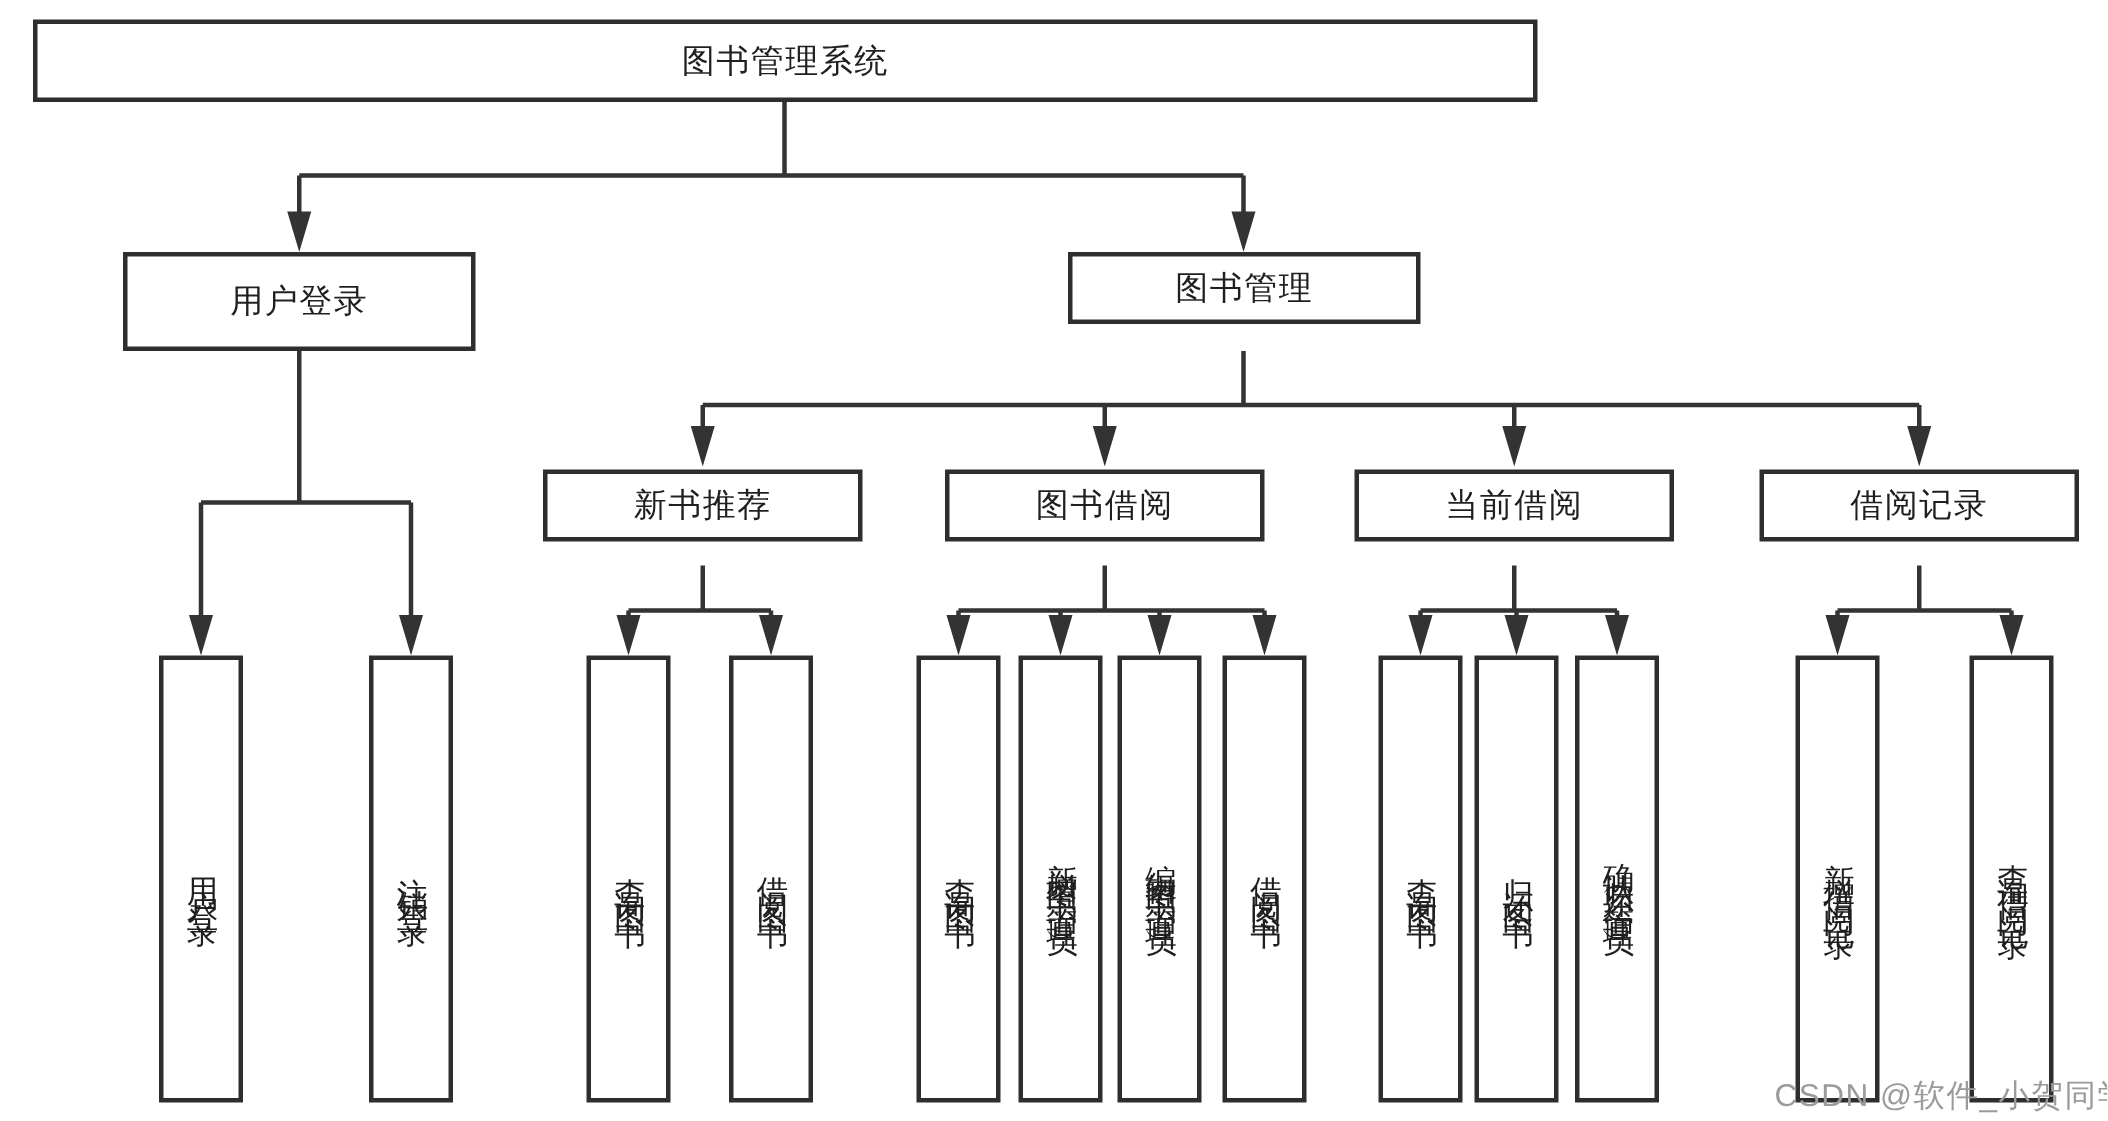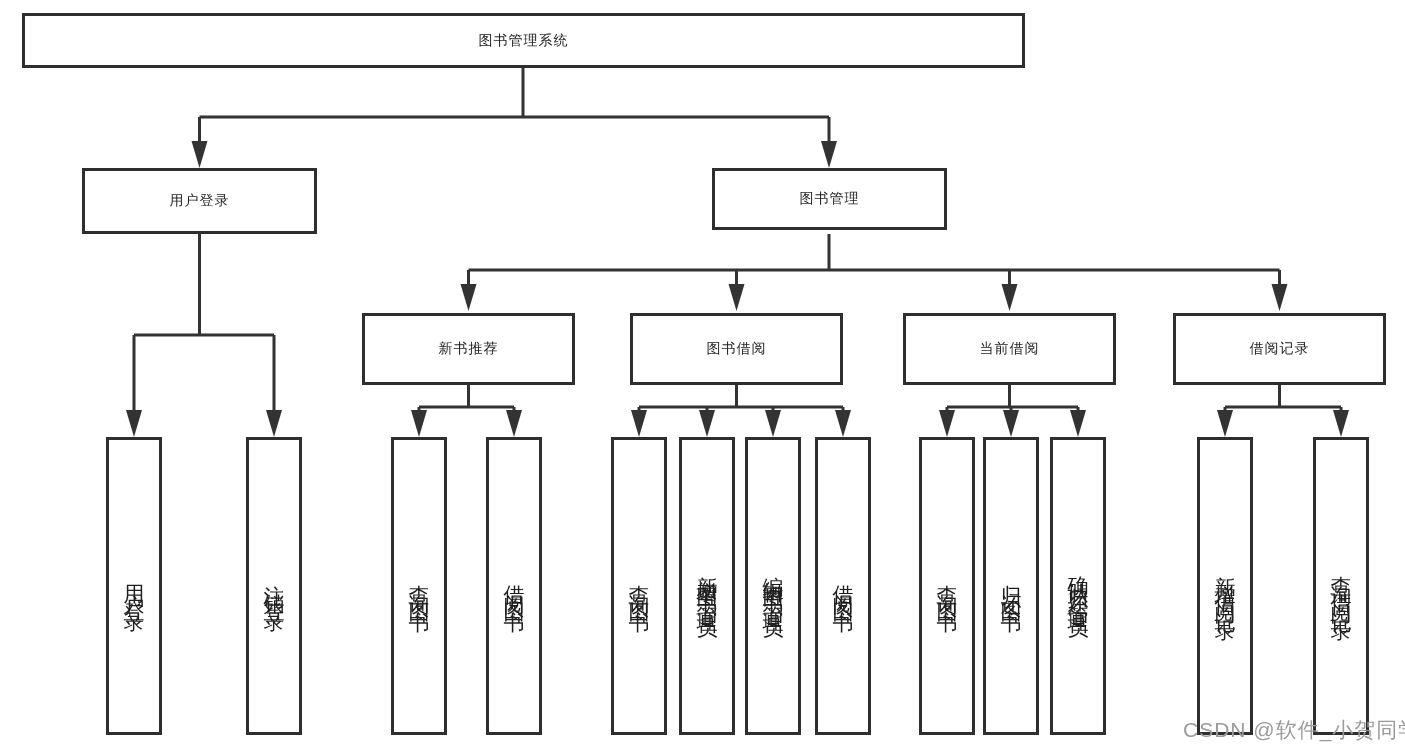--- a/index.html
+++ b/index.html
@@ -7,25 +7,25 @@
     position:relative;width:1405px;height:747px;background:#ffffff;
     font-family:"Liberation Sans","DejaVu Sans",sans-serif;color:#1f1f1f;overflow:hidden;
   }
   .connectors{position:absolute;left:0;top:0;width:1405px;height:747px;z-index:0;}
   .connectors path{stroke:#333333;stroke-width:3;fill:none;}
   .connectors polygon{fill:#333333;stroke:none;}
   .box{
     position:absolute;box-sizing:border-box;border:3px solid #2e2e2e;background:#ffffff;
     display:flex;align-items:center;justify-content:center;z-index:1;
   }
-  .hlabel{font-size:14px;letter-spacing:1px;white-space:nowrap;font-family:Liberation Serif, serif;}
+  .hlabel{font-size:22px;letter-spacing:1px;white-space:nowrap;font-family:Liberation Serif, serif;}
   .root{left:22px;top:13px;width:1003px;height:55px;}
   .n-user-login{left:82px;top:168px;width:235px;height:66px;}
-  .n-book-mgmt{left:712px;top:168px;width:235px;height:62px;}
-  .lvl2{top:313px;width:213px;height:72px;}
+  .n-book-mgmt{left:712px;top:168px;width:235px;height:48px;}
+  .lvl2{top:313px;width:213px;height:48px;}
   .n-recommend{left:362px;}
   .n-borrow{left:630px;}
   .n-current{left:903px;}
   .n-records{left:1173px;text-align:center;}
   .leaf{
     position:absolute;box-sizing:border-box;border:3px solid #2e2e2e;background:#ffffff;
     top:437px;width:56px;height:298px;z-index:1;
     writing-mode:vertical-rl;text-orientation:mixed;
     text-align:center;line-height:50px;font-size:21px;letter-spacing:9px;white-space:nowrap;
   }

